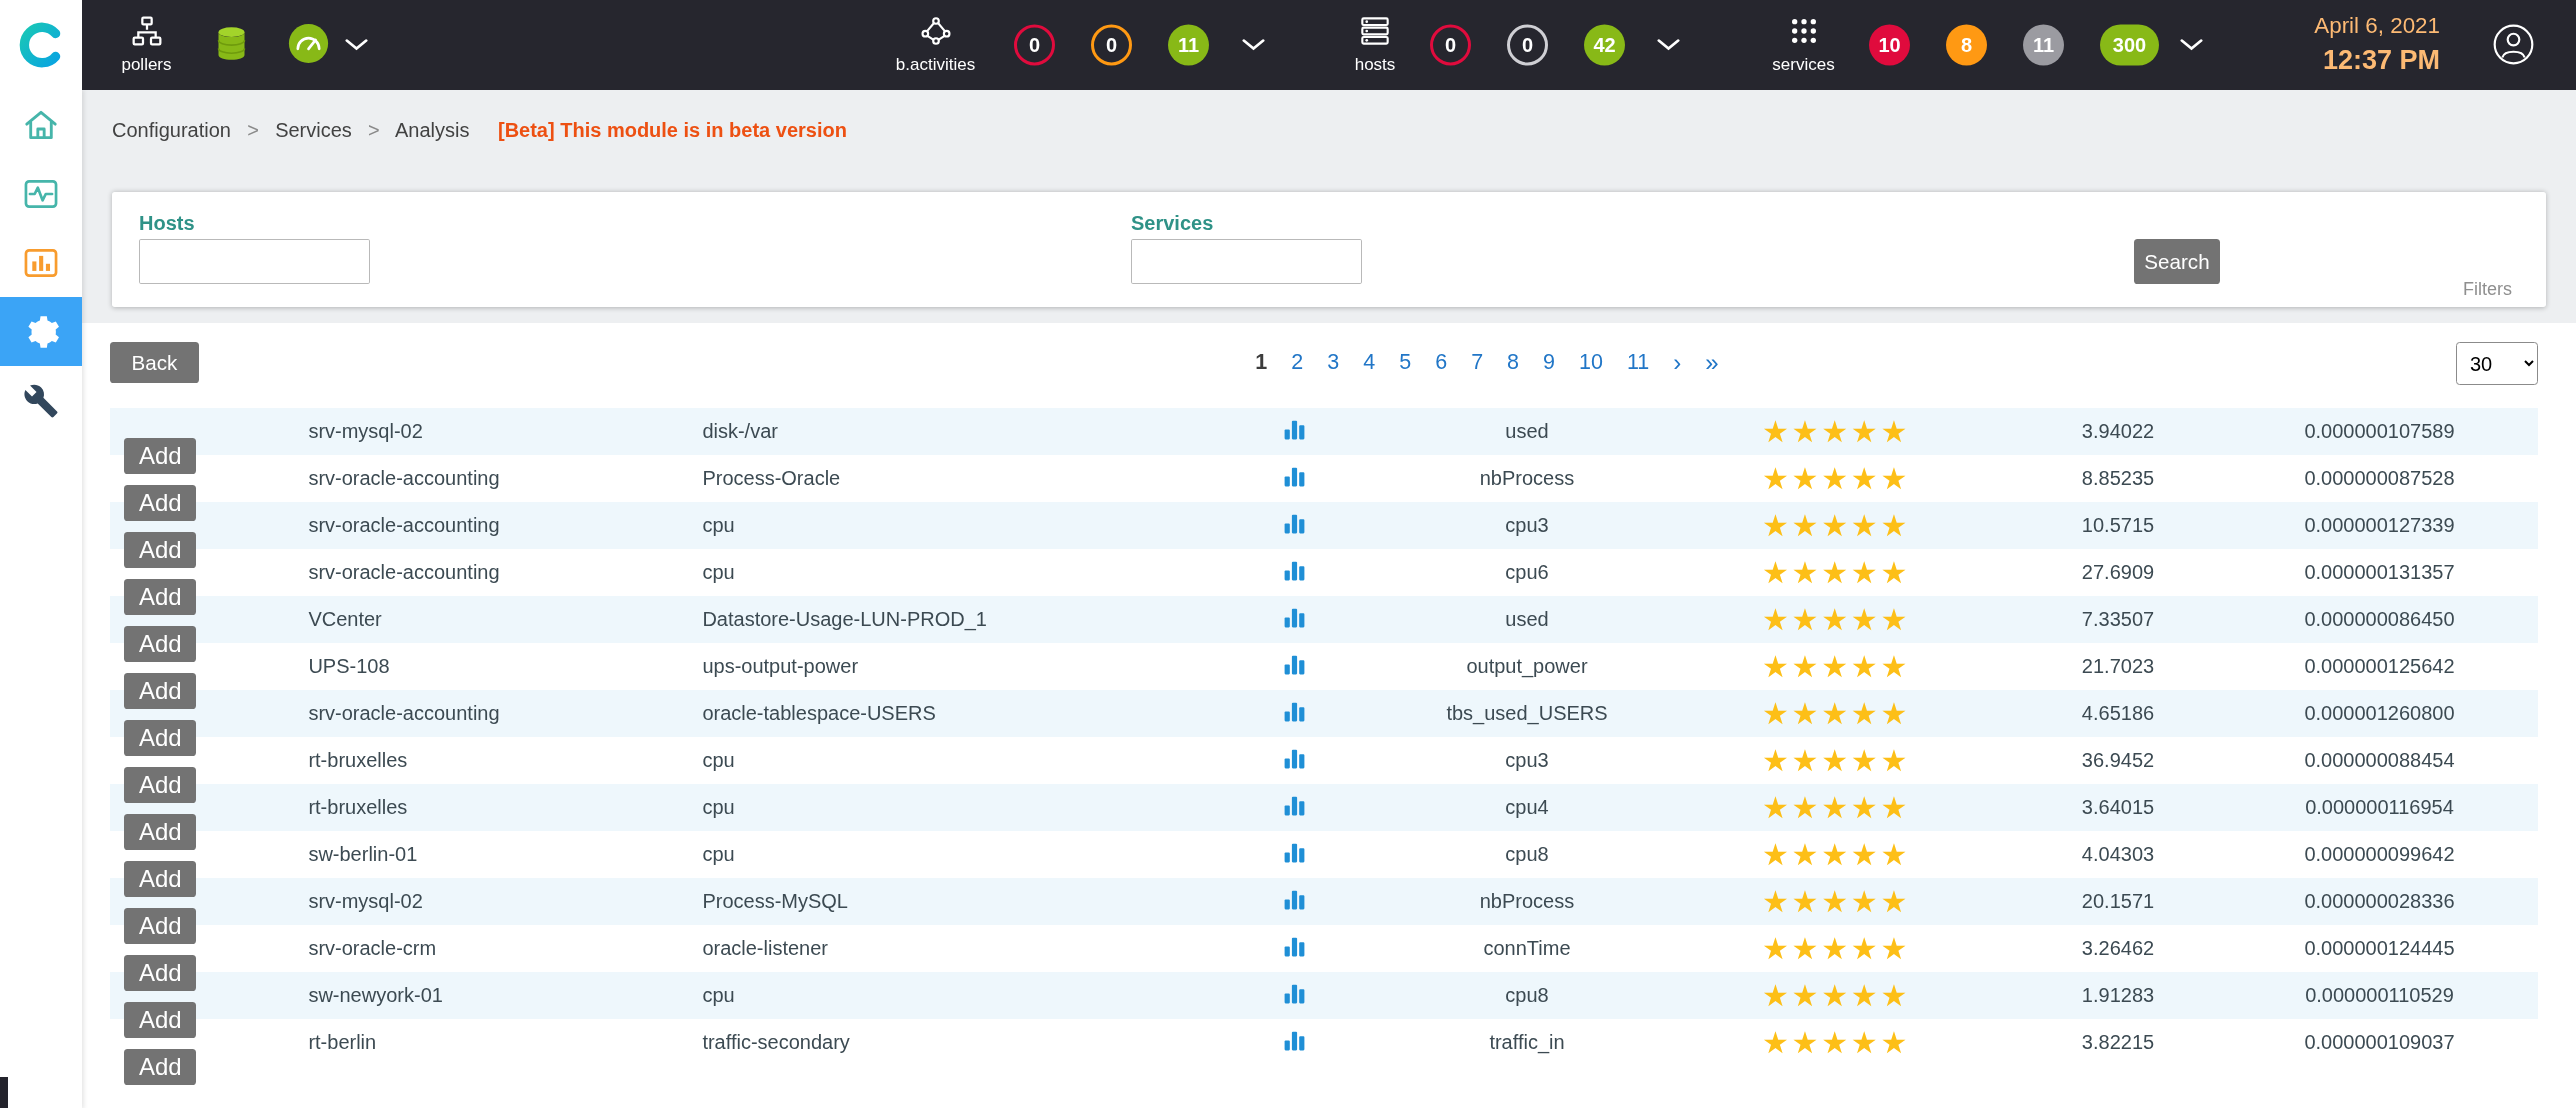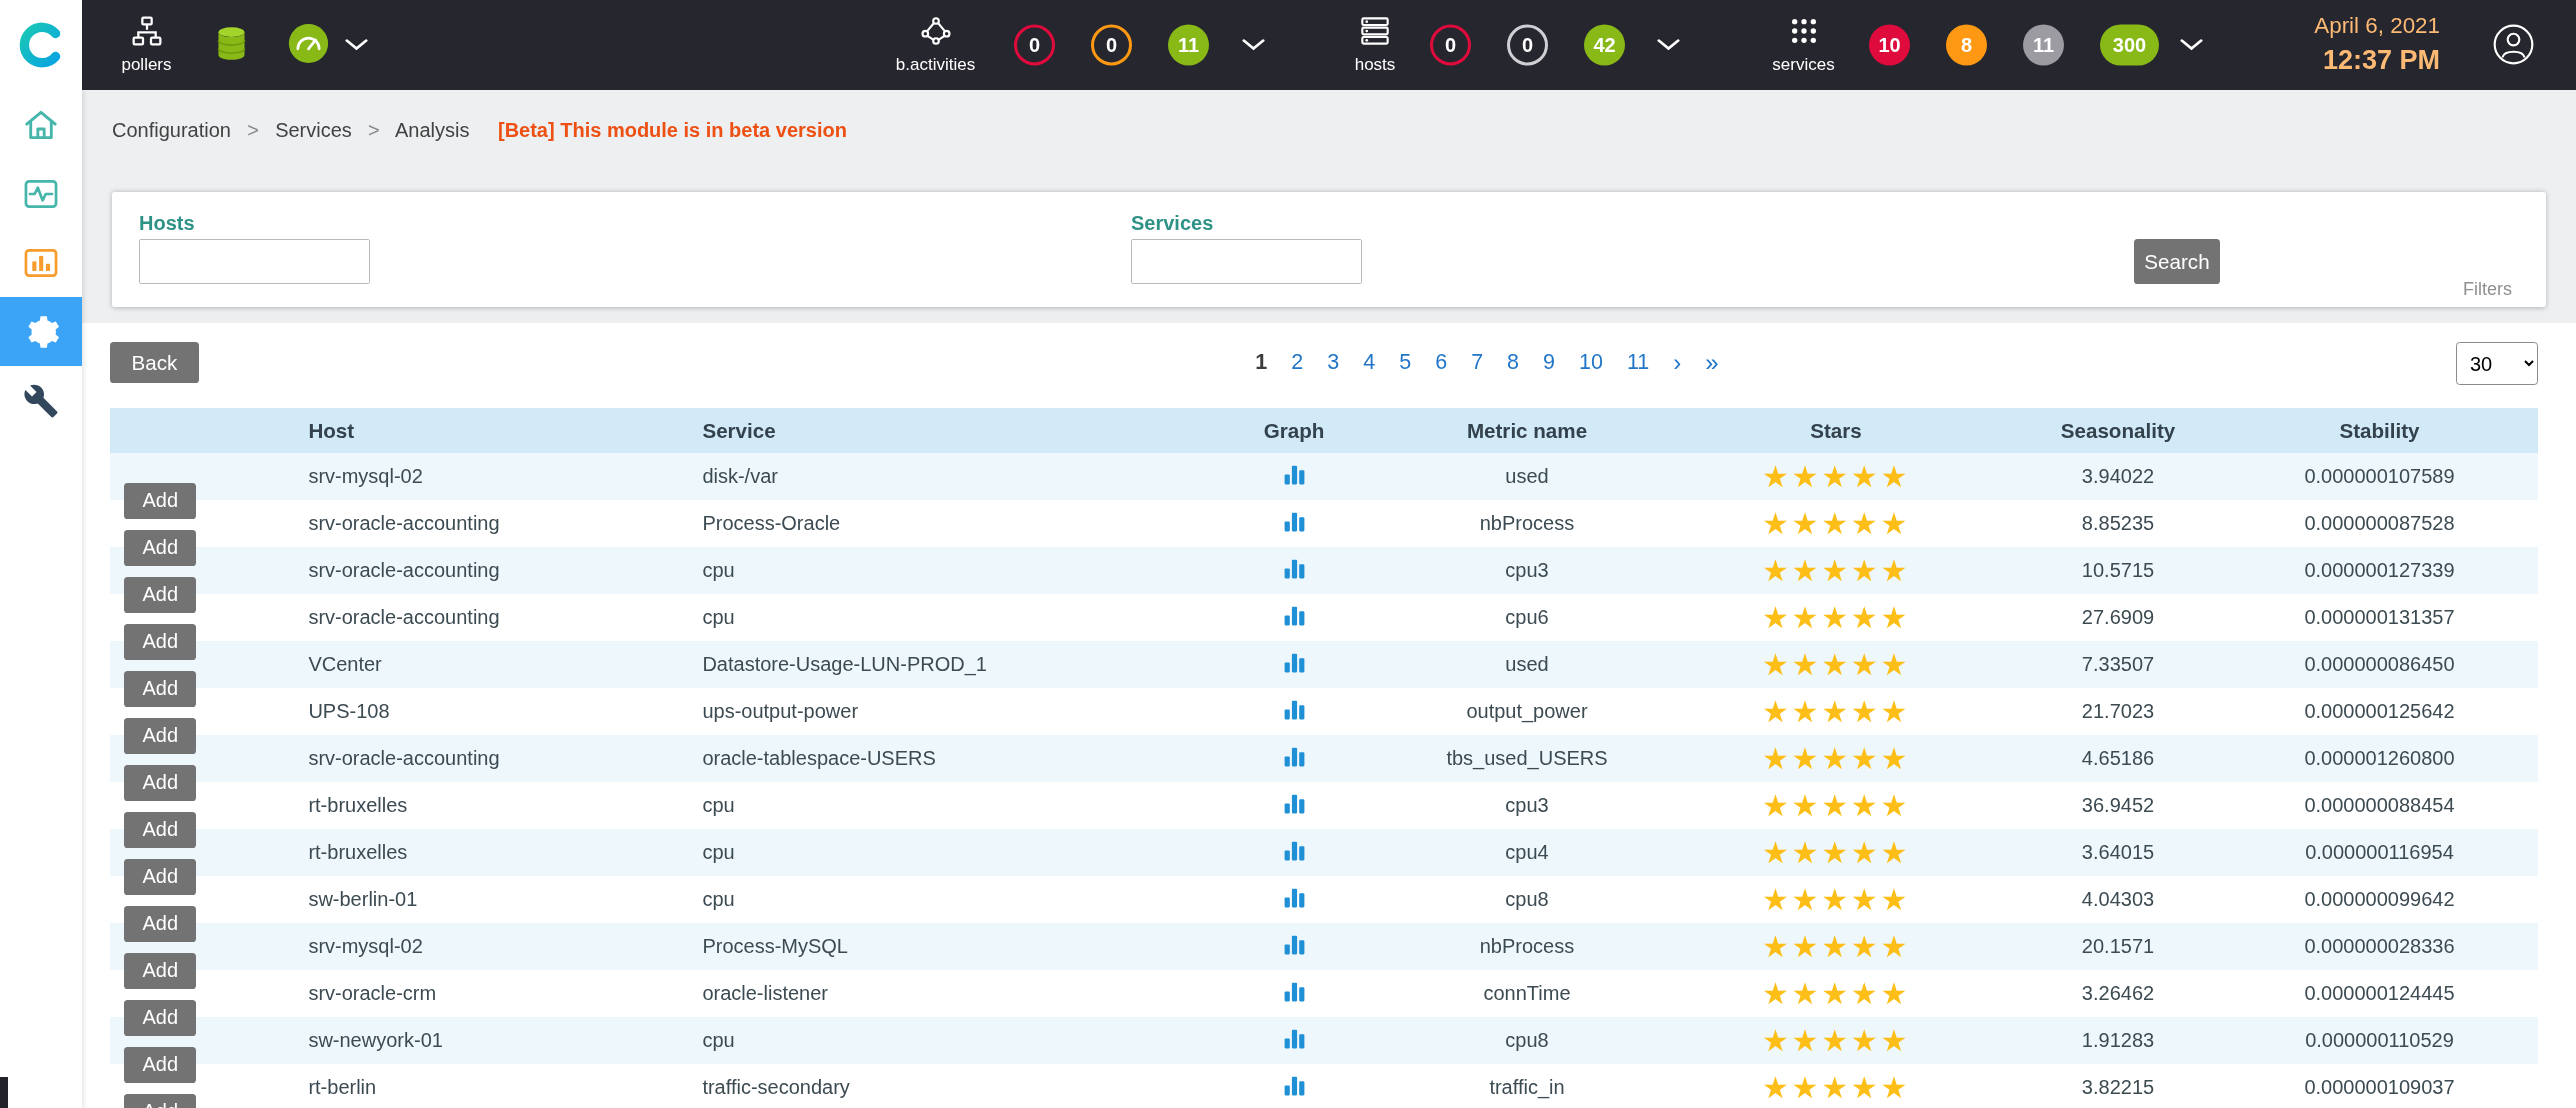--- a/index.html
+++ b/index.html
@@ -65,21 +65,21 @@
   .trow.striped { background:#eef7fc; }
   .cell { flex:none; }
   .c0 { width:185px; padding-left:14.3px; display:flex; align-items:center; }
   .c1 { width:394px; padding-left:13.4px; }
   .c2 { width:502px; padding-left:13.4px; }
   .c3 { width:206px; text-align:center; }
   .c4 { width:260px; text-align:center; }
   .c5 { width:358px; text-align:center; }
   .c6 { width:206px; text-align:center; }
   .c7 { width:317px; text-align:center; }
-  .add-btn { width:72px; height:36px; font-size:20px;margin-top:48px; }
+  .add-btn { width:72px; height:36px; font-size:24px;margin-top:48px; }
   .stars { color:#fdbf17; font-size:30px; letter-spacing:2.7px; line-height:1; }
   .gicon { display:inline-block; line-height:0; cursor:pointer; }
 </style>
 </head>
 <body>
 
 <div class="topbar">
   <div class="logo-tile">
     <svg width="50" height="50" viewBox="0 0 48 48">
       <defs>
@@ -288,30 +288,20 @@
           <span class="page">9</span>
           <span class="page">10</span>
           <span class="page">11</span>
           <span class="page-chevron">›</span>
           <span class="page-chevron">»</span>
         </div>
       <select class="page-size" id="page-size"><option>30</option></select>
     </div>
 
     <div>
-      <div class="thead" id="thead">
-          <div class="cell c0"></div>
-          <div class="cell c1">Host</div>
-          <div class="cell c2">Service</div>
-          <div class="cell c3">Graph</div>
-          <div class="cell c4">Metric name</div>
-          <div class="cell c5">Stars</div>
-          <div class="cell c6">Seasonality</div>
-          <div class="cell c7">Stability</div>
-        </div>
       <div id="rows">
           <div class="trow striped">
             <div class="cell c0">
               <button class="btn add-btn">Add</button>
             </div>
             <div class="cell c1">srv-mysql-02</div>
             <div class="cell c2">disk-/var</div>
             <div class="cell c3"><span class="gicon"><svg width="25" height="25" viewBox="0 0 24 24">
                   <rect x="2.5" y="12" width="5" height="9.5" rx="1" fill="#1f8fd6"></rect>
                   <rect x="9.5" y="3.5" width="5" height="18" rx="1" fill="#1f8fd6"></rect>

